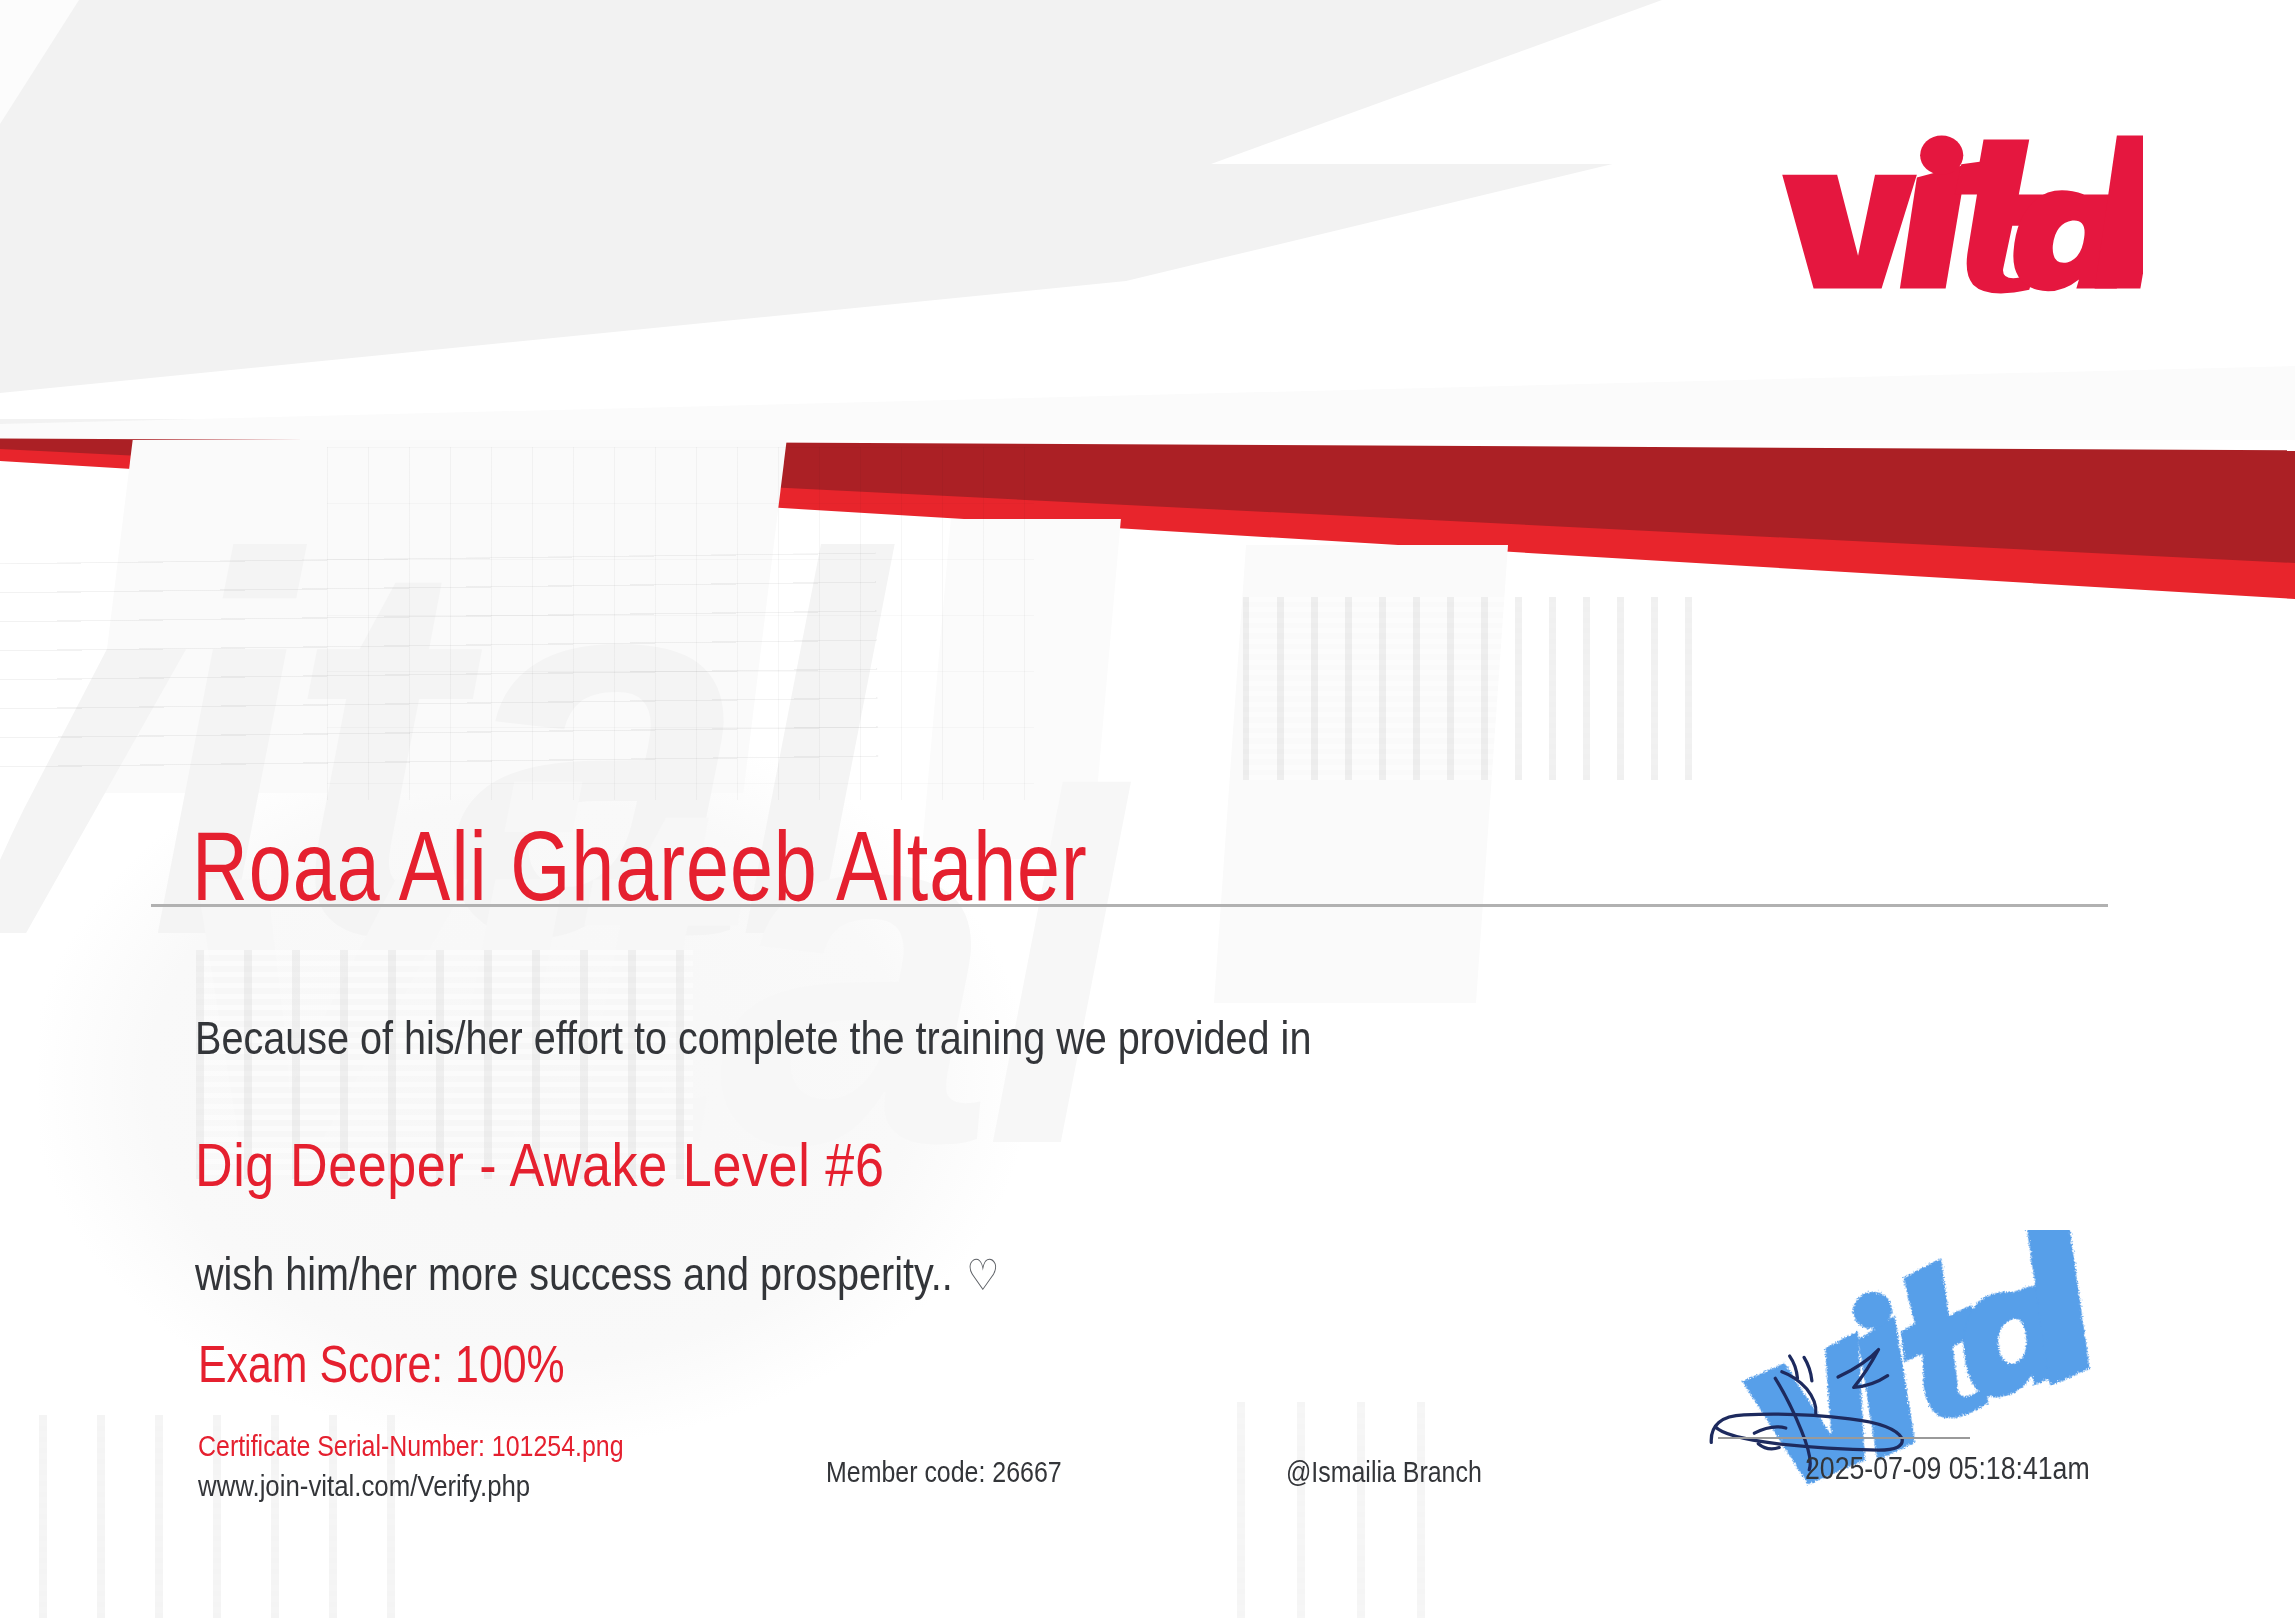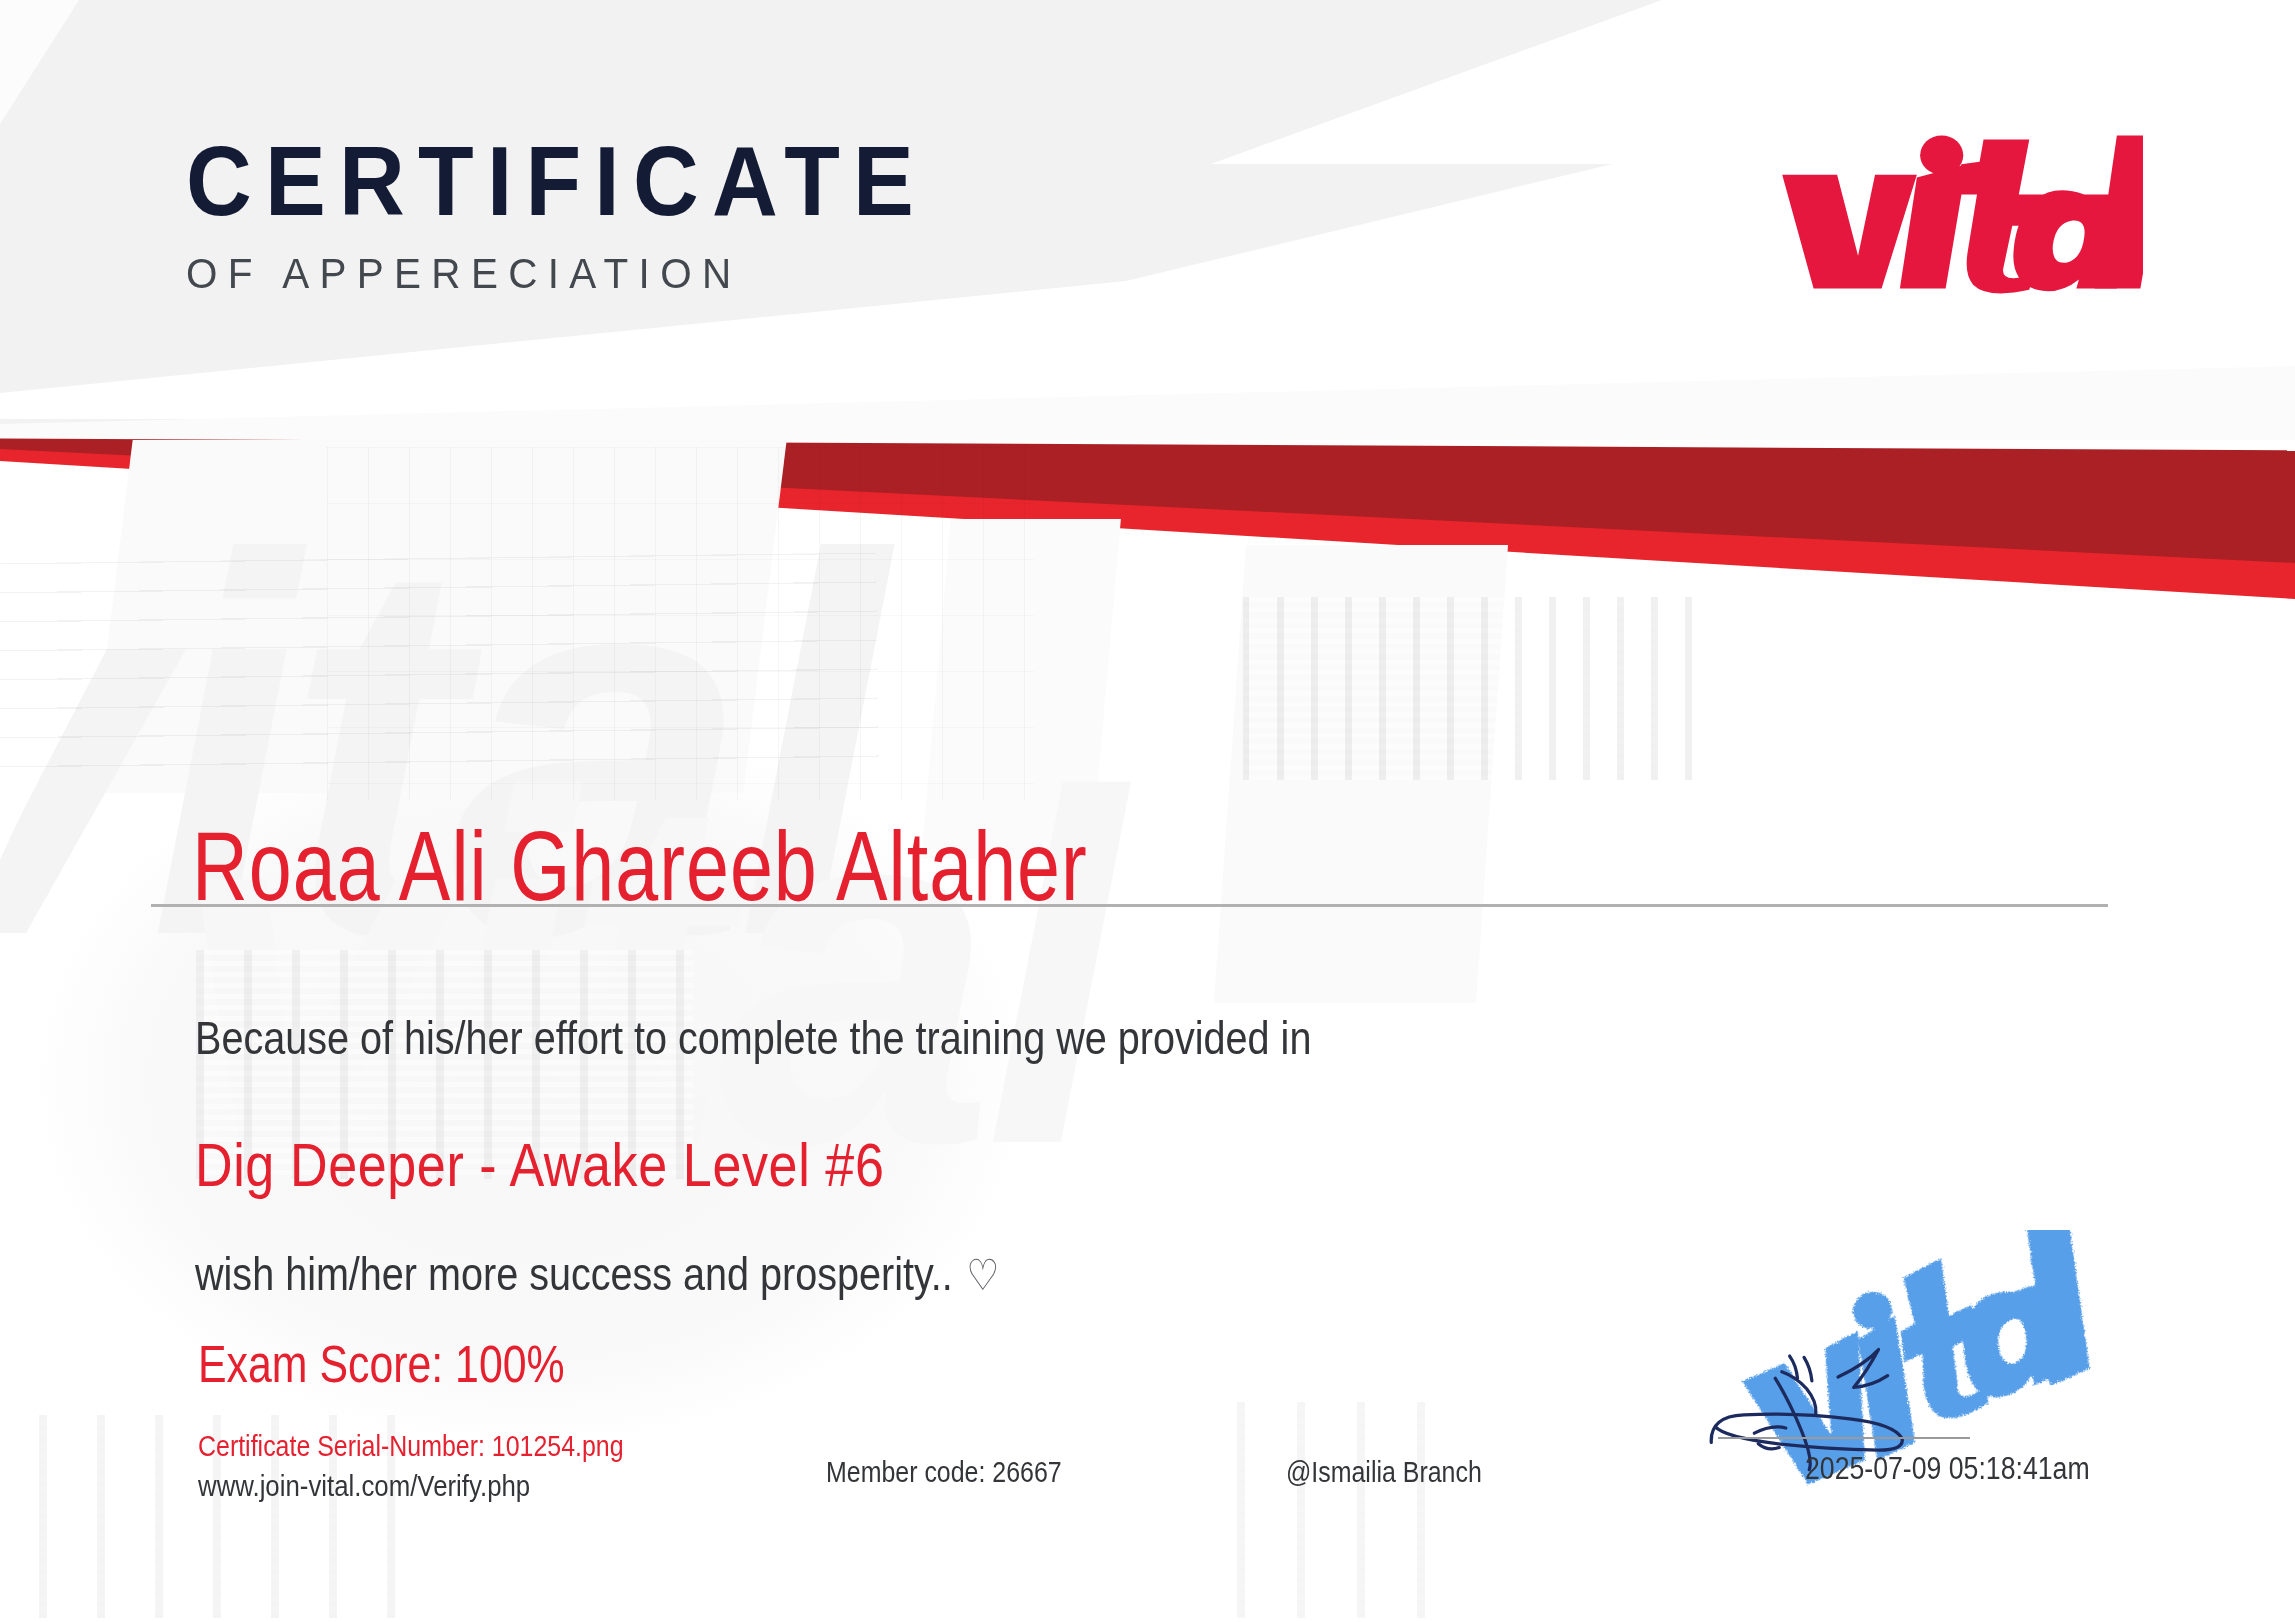--- a/index.html
+++ b/index.html
@@ -455,24 +455,20 @@
     <div class="wm-grid-a"></div>
     <div class="wm-lines-left"></div>
     <div class="wm-dots-a"></div>
     <div class="wm-dots-b"></div>
     <div class="wm-dots-c"></div>
     <div class="wm-dots-d"></div>
   </div>
 
   <div class="content">
 
-    <div class="title-block">
-      <div class="cert-title">CERTIFICATE</div>
-      <div class="cert-subtitle">OF APPERECIATION</div>
-    </div>
 
     <div class="logo">
       <svg width="366" height="164" viewBox="0 0 560 250" xmlns="http://www.w3.org/2000/svg" aria-hidden="true">
         <g fill="#e5173f">
 
           <path d="M8 62 L92 62 L124 186 L150 62 L214 62 L160 236 L56 236 Z"></path>
 
           <path d="M214 66 L290 46 L258 236 L188 236 Z"></path>
 
           <ellipse cx="252" cy="32" rx="33" ry="30"></ellipse>

